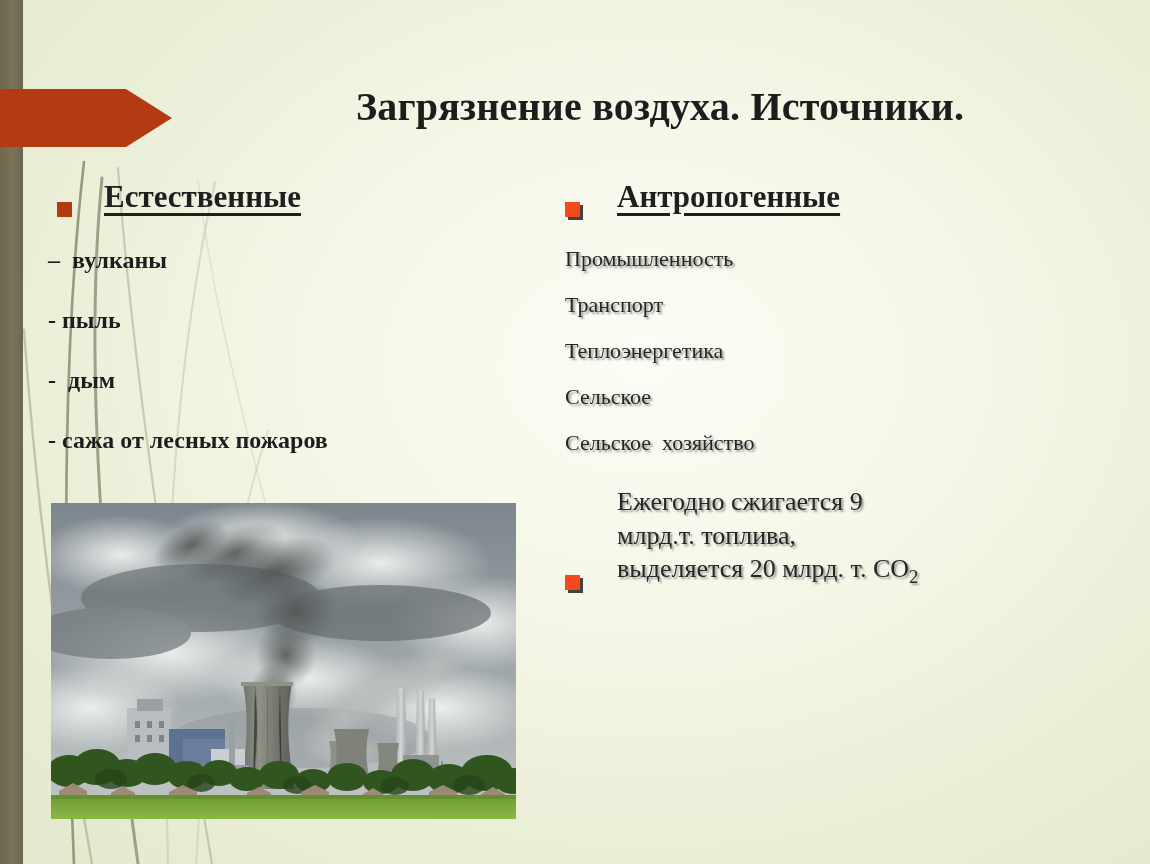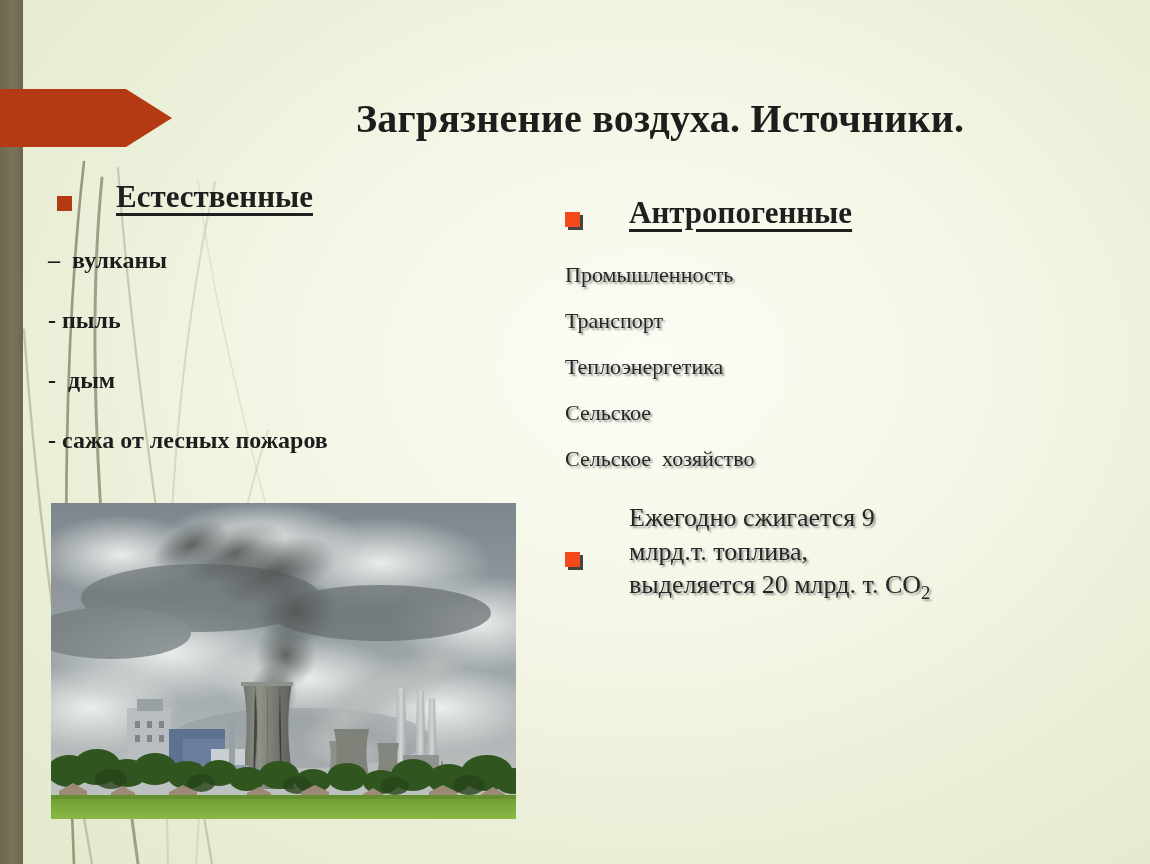--- a/index.html
+++ b/index.html
@@ -43,50 +43,50 @@
     width: 172px;
     height: 58px;
     background: #b43a14;
     clip-path: polygon(0 0, 126px 0, 172px 29px, 126px 58px, 0 58px);
   }
 
   
   .slide-title {
     position: absolute;
     left: 190px;
-    top: 96px;
+    top: 84px;
     width: 940px;
     text-align: center;
     font-size: 40px;
     font-weight: bold;
     color: #1d1d1d;
     letter-spacing: 0.2px;
     line-height: 1.15;
     white-space: nowrap;
   }
 
   
   .col-left {
     position: absolute;
     left: 30px;
     top: 178px;
     width: 500px;
   }
   .col-right {
     position: absolute;
     left: 555px;
-    top: 194px;
+    top: 178px;
     width: 580px;
   }
 
   
   .bullet-row {
     display: flex;
-    align-items: center;
-    gap: 12px;
+    align-items: flex-end;
+    gap: 0;
   }
   .bullet-sq {
     flex: 0 0 auto;
     width: 15px;
     height: 15px;
     margin-top: 12px;
   }
   .bullet-sq.left-style {
     background: #b43a14;
     margin-left: 27px;

